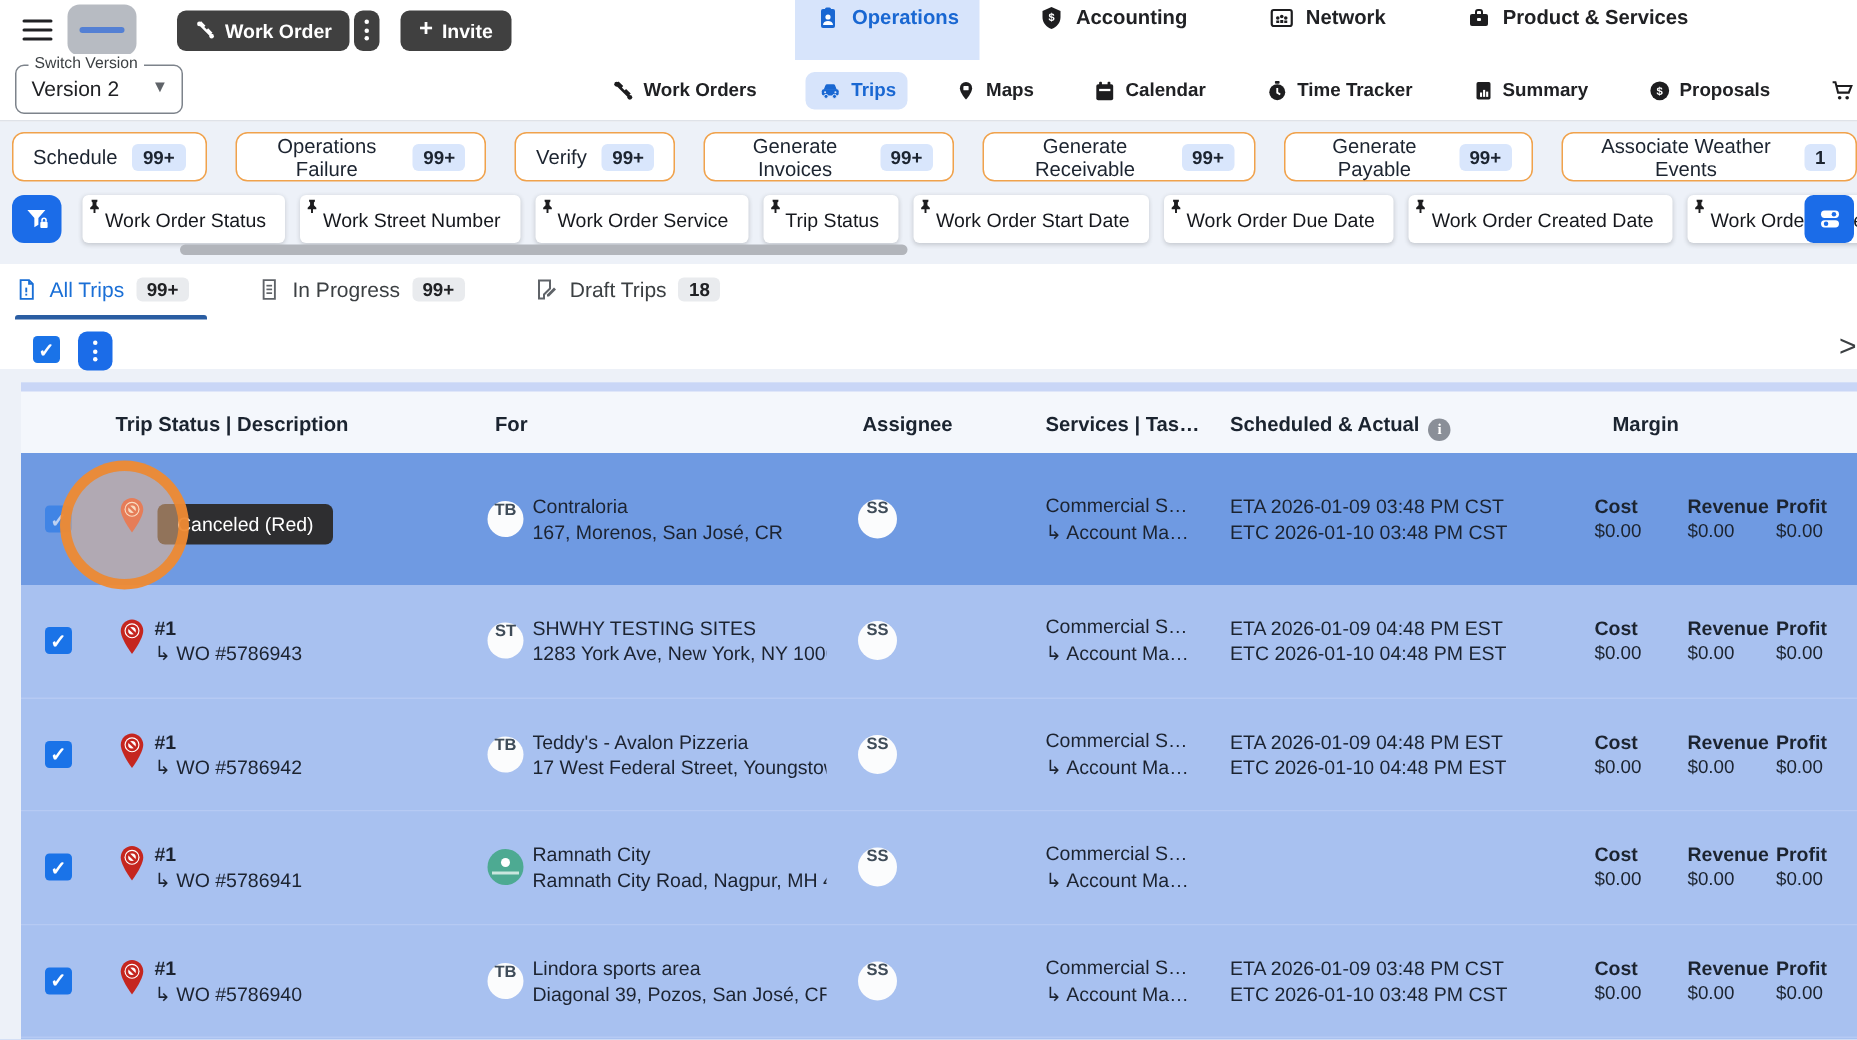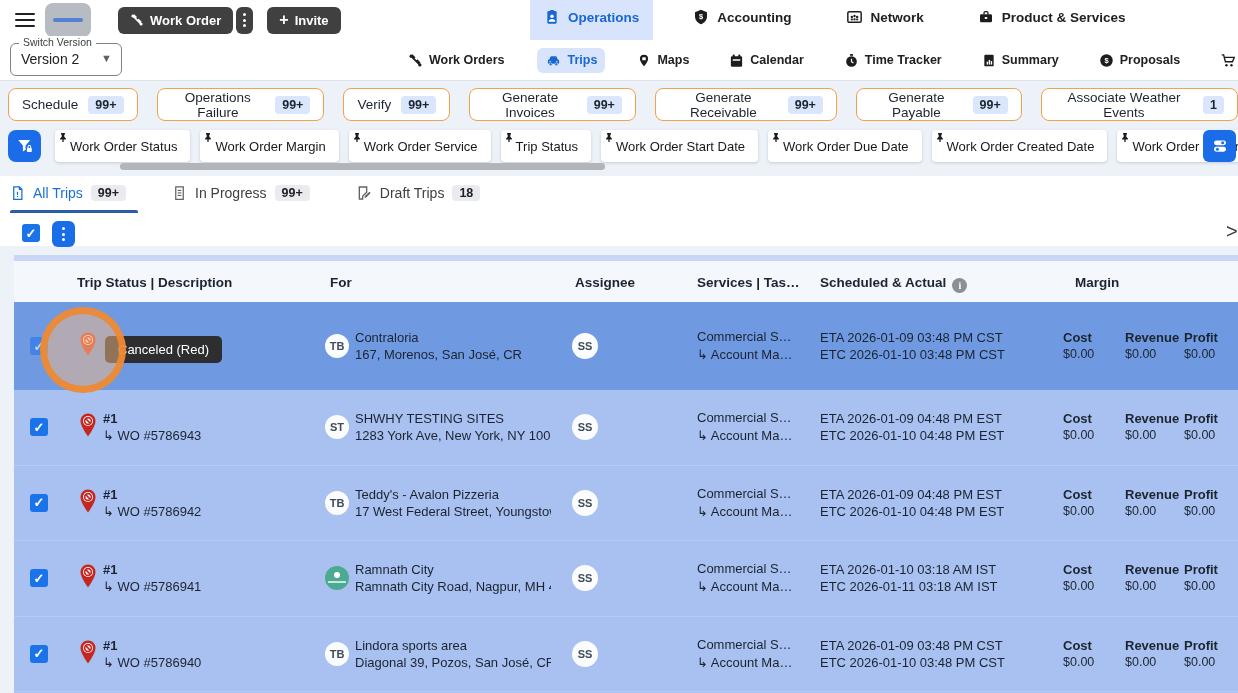--- a/index.html
+++ b/index.html
@@ -10,21 +10,21 @@
   .topbar { position:absolute; top:0; left:0; right:0; height:40px; background:#fff; display:flex; align-items:center; }
   .hamburger { width:20px; height:14px; margin-left:15px; display:flex; flex-direction:column; justify-content:space-between; cursor:pointer; }
   .hamburger span { height:2.2px; background:#202124; border-radius:1px; }
   .logo { width:46px; height:34px; margin-left:10px; background:#b7bbc2; border-radius:8px; display:flex; align-items:center; justify-content:center; }
   .logo i { display:block; width:30px; height:4px; background:#3b72d8; border-radius:2px; opacity:.8; }
   .btn-blue { background:#404040; color:#fff; border:none; border-radius:6px; height:27px; display:inline-flex; align-items:center; gap:6px; padding:0 12px; font-size:13px; font-weight:700; font-family:"Liberation Sans",sans-serif; cursor:pointer; }
   .btn-kebab { padding:0 7px; }
   .dots { display:flex; flex-direction:column; gap:2.5px; }
   .dots b { width:3px; height:3px; background:#fff; border-radius:50%; }
   .top-tabs { position:absolute; left:530px; top:0; height:40px; display:flex; align-items:stretch; gap:26px; }
-  .top-tab { display:flex; align-items:flex-end; gap:8px; padding:15px 14px; font-size:13.5px; font-weight:600; color:#202124; cursor:pointer; }
+  .top-tab { display:flex; align-items:flex-start; gap:8px; padding:4px 14px; font-size:13.5px; font-weight:600; color:#202124; cursor:pointer; }
   .top-tab.active { background:#d7e4fb; color:#1967d2; }
   .top-tab svg { flex:0 0 auto; }
 
   
   .subnav { position:absolute; top:40px; left:0; right:0; height:41px; background:#fff; border-bottom:1px solid #dfe2e8; }
   .version-box { position:absolute; left:10px; top:3px; width:112px; height:33px; border:1px solid #7d838b; border-radius:6px; background:#fff; cursor:pointer; }
   .version-box .legend { position:absolute; top:-8px; left:8px; background:#fff; padding:0 4px; font-size:10.5px; color:#3c4043; }
   .version-box .val { position:absolute; left:10px; top:7px; font-size:14px; color:#202124; }
   .version-box .arrow { position:absolute; right:9px; top:8px; font-size:11px; color:#5f6368; }
   .module-nav { position:absolute; left:400px; top:0; height:40px; display:flex; align-items:center; gap:24px; }
@@ -73,21 +73,21 @@
   .c-for { left:341px; width:196px; font-size:13px; color:#1c2330; line-height:17px; overflow:hidden; }
   .c-for div { white-space:nowrap; overflow:hidden; }
   .c-assignee { left:558px; }
   .c-services { left:683px; width:116px; font-size:13px; color:#1c2330; line-height:18px; }
   .c-services div { white-space:nowrap; overflow:hidden; }
   .c-sched { left:806px; font-size:13px; color:#1b2330; line-height:17px; white-space:nowrap; }
   .m-group { position:absolute; top:50%; transform:translateY(-50%); font-size:13px; color:#1c2430; line-height:17px; }
   .m-group .lbl { font-weight:700; }
   .m-group .val { font-size:12.5px; }
   .m-cost { left:1049px; } .m-rev { left:1111px; } .m-profit { left:1170px; }
-  .avatar { width:24px; height:24px; background:#fbfcfd; border-radius:50%; display:flex; align-items:center; justify-content:center; font-size:11px; font-weight:600; color:#3f4c59; }
+  .avatar { width:24px; height:24px; background:#fbfcfd; border-radius:50%; display:flex; align-items:flex-start; justify-content:center; font-size:11px; font-weight:600; color:#3f4c59; }
   .avatar.big { width:26px; height:26px; }
   .avatar.img { background:#4daa92; position:relative; overflow:hidden; }
   .avatar.img i { position:absolute; left:9px; top:6px; width:6px; height:6px; background:#fff; border-radius:50%; }
   .avatar.img u { position:absolute; left:3px; top:15px; width:18px; height:2px; background:rgba(255,255,255,.7); }
   .dim { opacity:.55; }
 
   
   .click-ring { position:absolute; left:26px; top:5px; width:86px; height:86px; border:7px solid rgba(238,137,48,.92); background:rgba(243,183,131,.5); border-radius:50%; z-index:7; pointer-events:none; }
   .tooltip { position:absolute; left:91px; top:34px; height:27px; line-height:27px; background:#2e2e30; color:#fff; border-radius:5px; padding:0 13px; font-size:13px; z-index:5; white-space:nowrap; }
 </style>
@@ -287,21 +287,21 @@
       <div class="chip">
           <svg width="8" height="9" viewBox="0 0 12 14">
             <path fill="#1d1d1f" d="M3 0h6v2L8 3v3l2.5 2.5V10H7v4H5v-4H1.5V8.5L4 6V3L3 2z"></path>
           </svg>
           <span>Work Order Status</span>
         </div>
       <div class="chip">
           <svg width="8" height="9" viewBox="0 0 12 14">
             <path fill="#1d1d1f" d="M3 0h6v2L8 3v3l2.5 2.5V10H7v4H5v-4H1.5V8.5L4 6V3L3 2z"></path>
           </svg>
-          <span>Work Order Margin</span>
+          <span>Work Street Number</span>
         </div>
       <div class="chip">
           <svg width="8" height="9" viewBox="0 0 12 14">
             <path fill="#1d1d1f" d="M3 0h6v2L8 3v3l2.5 2.5V10H7v4H5v-4H1.5V8.5L4 6V3L3 2z"></path>
           </svg>
           <span>Work Order Service</span>
         </div>
       <div class="chip">
           <svg width="8" height="9" viewBox="0 0 12 14">
             <path fill="#1d1d1f" d="M3 0h6v2L8 3v3l2.5 2.5V10H7v4H5v-4H1.5V8.5L4 6V3L3 2z"></path>
@@ -570,24 +570,20 @@
       </div>
       <div class="cell c-assignee">
           <div class="avatar big">
             <span>SS</span>
           </div>
         </div>
       <div class="cell c-services">
         <div>Commercial S…</div>
         <div>↳ Account Ma…</div>
       </div>
-      <div class="cell c-sched">
-        <div>ETA 2026-01-10 03:18 AM IST</div>
-        <div>ETC 2026-01-11 03:18 AM IST</div>
-      </div>
       <div class="m-group m-cost">
           <div class="lbl">Cost</div>
           <div class="val">$0.00</div>
         </div>
       <div class="m-group m-rev">
           <div class="lbl">Revenue</div>
           <div class="val">$0.00</div>
         </div>
       <div class="m-group m-profit">
           <div class="lbl">Profit</div>

